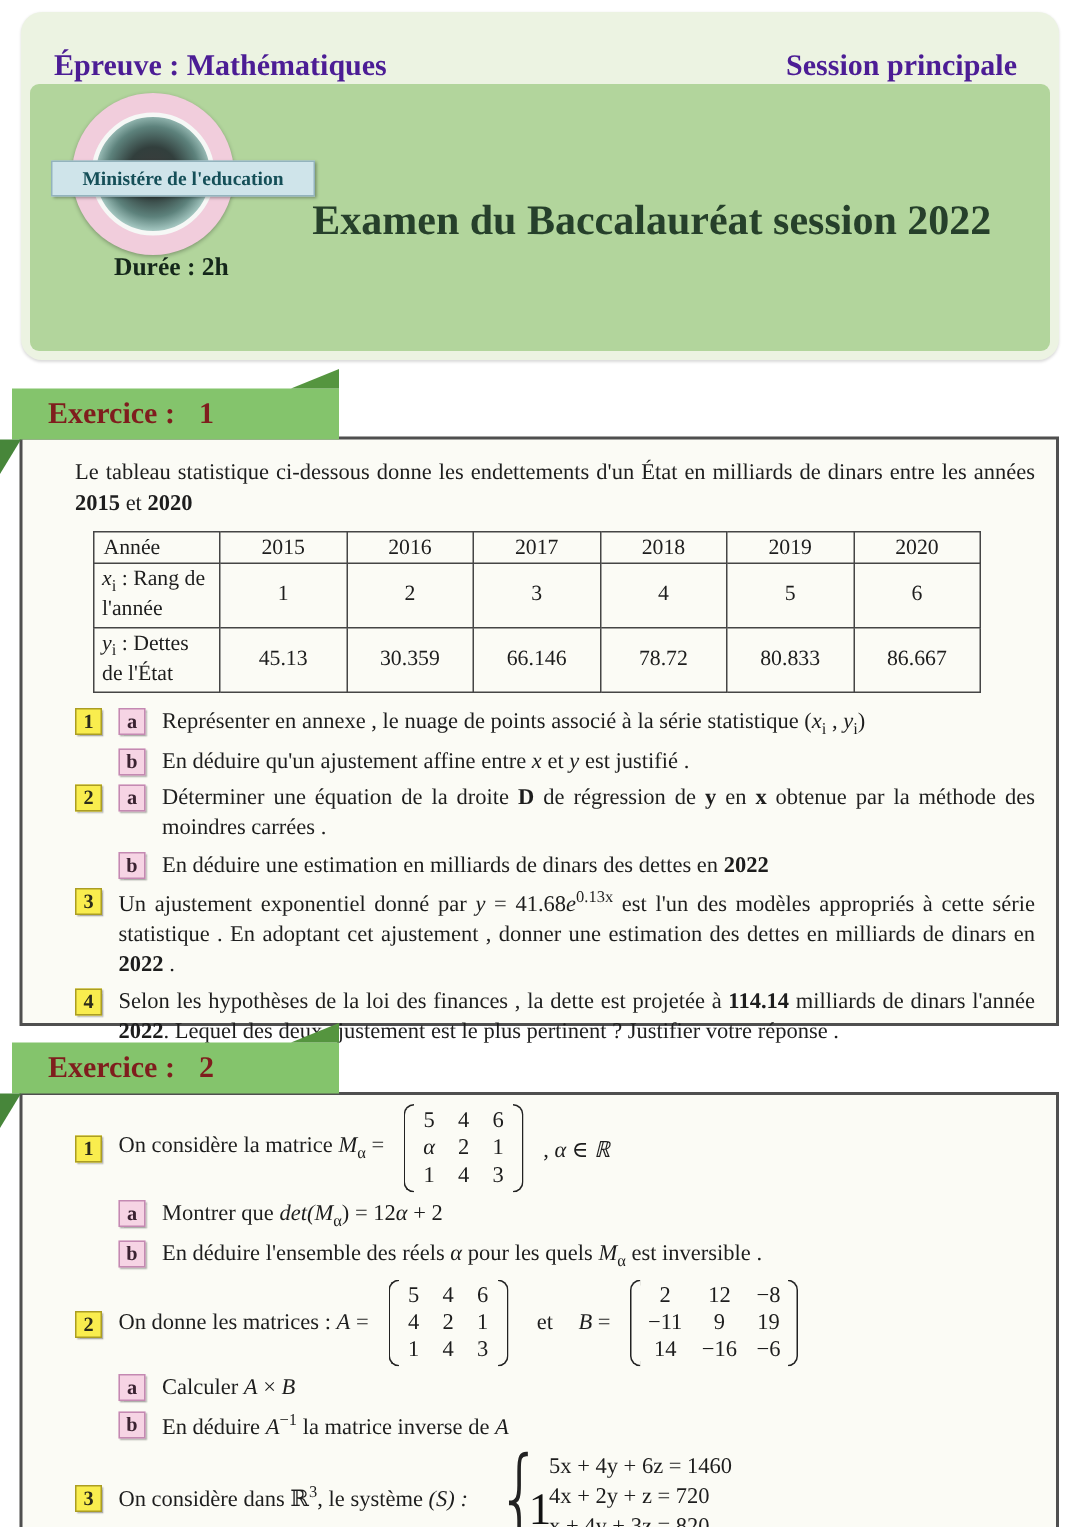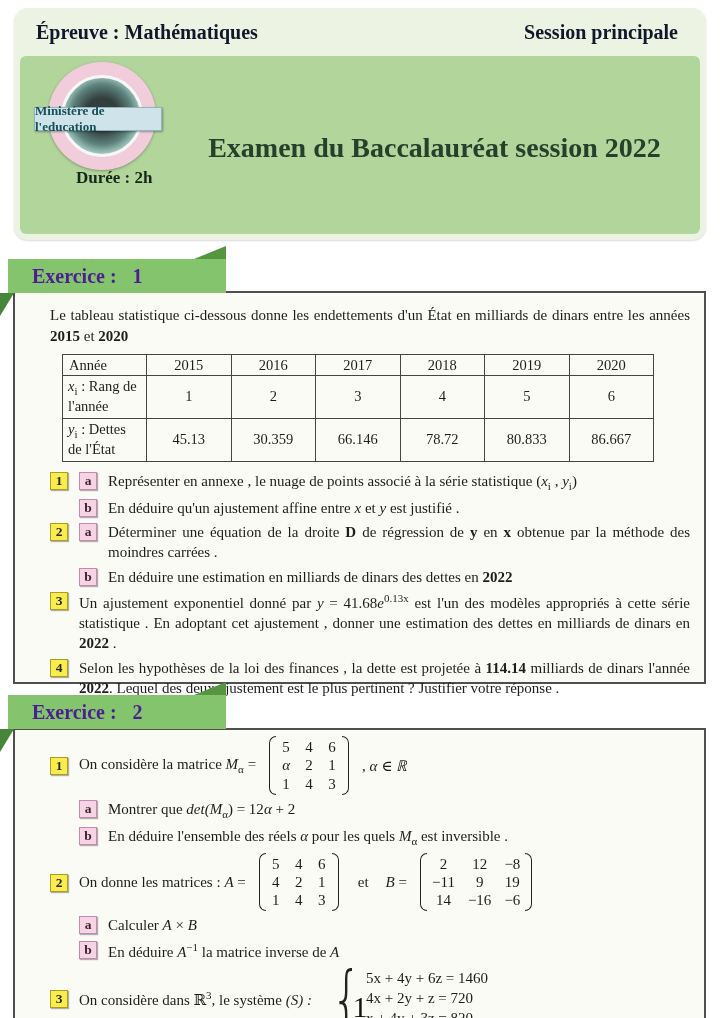--- a/index.html
+++ b/index.html
@@ -11,33 +11,33 @@
   }
 
   
   .header-card {
     position:absolute; left:14px; top:8px; width:692px; height:232px;
     background:#ecf3e2; border-radius:14px; box-shadow:0 1px 2px rgba(0,0,0,.15);
   }
   .header-top {
     display:flex; justify-content:space-between; align-items:center;
     height:48px; padding:0 28px 0 22px;
-    font-weight:bold; font-size:20px; color:#0f172a;
+    font-weight:bold; font-size:20px; color:#4c1d95;margin-top:12px;
   }
   .header-main {
     position:absolute; left:6px; right:6px; top:48px; bottom:6px;
     background:#b2d59c; border-radius:6px;
   }
   .seal { position:absolute; left:28px; top:6px; width:108px; height:108px;
     border-radius:50%; background:#f1cddc; box-shadow:0 1px 3px rgba(0,0,0,.3); }
   .seal-inner { position:absolute; inset:13px; border-radius:50%;
     border:3px solid #f6f8f6;
     background:radial-gradient(circle at 50% 48%, #3c3c3c 0%, #323f3d 30%, #5d827c 55%, #9dc0ba 70%, #dcebe8 82%, #eef5f3 100%); }
   .seal-band {
-    position:absolute; left:-14px; top:45px; width:128px; height:24px;
+    position:absolute; left:-14px; top:45px; width:176px; height:24px;
     background:#cfe4ea; border:1px solid #93b3bd; box-shadow:1px 1px 2px rgba(0,0,0,.35);
     display:flex; align-items:center; justify-content:center;
     font-weight:bold; font-size:13px; color:#154f58;
   }
   .duree { position:absolute; left:56px; top:112px; font-weight:bold; font-size:17px; color:#14271a; }
   .main-title {
     position:absolute; left:155px; right:6px; top:76px; text-align:center;
     font-weight:bold; font-size:28px; color:#26402b;
   }
   .section-bar {
@@ -45,21 +45,21 @@
     background:#edf3e6; border:2px solid #3c4c40;
     display:flex; justify-content:space-between; align-items:center; padding:0 9px;
   }
   .sec-left  { font-weight:bold; font-size:19px; color:#17241b; }
   .sec-right { font-weight:bold; font-size:16px; color:#17241b; }
 
   
   .ribbon {
     position:absolute; left:8px; width:218px; height:34px; background:#84c46c;
     display:flex; align-items:center; padding-left:24px; z-index:5;
-    font-weight:bold; font-size:20px; color:#4c1d95;
+    font-weight:bold; font-size:20px; color:#7f1d1d;
   }
   .ribbon .rnum { margin-left:16px; }
   .fold-tr {
     position:absolute; right:0; top:-13px; width:0; height:0;
     border-bottom:13px solid #55953f; border-left:32px solid transparent;
   }
   .fold-bl {
     position:absolute; left:-8px; top:100%; width:0; height:0;
     border-top:23px solid #47863a; border-right:14px solid transparent;
   }

